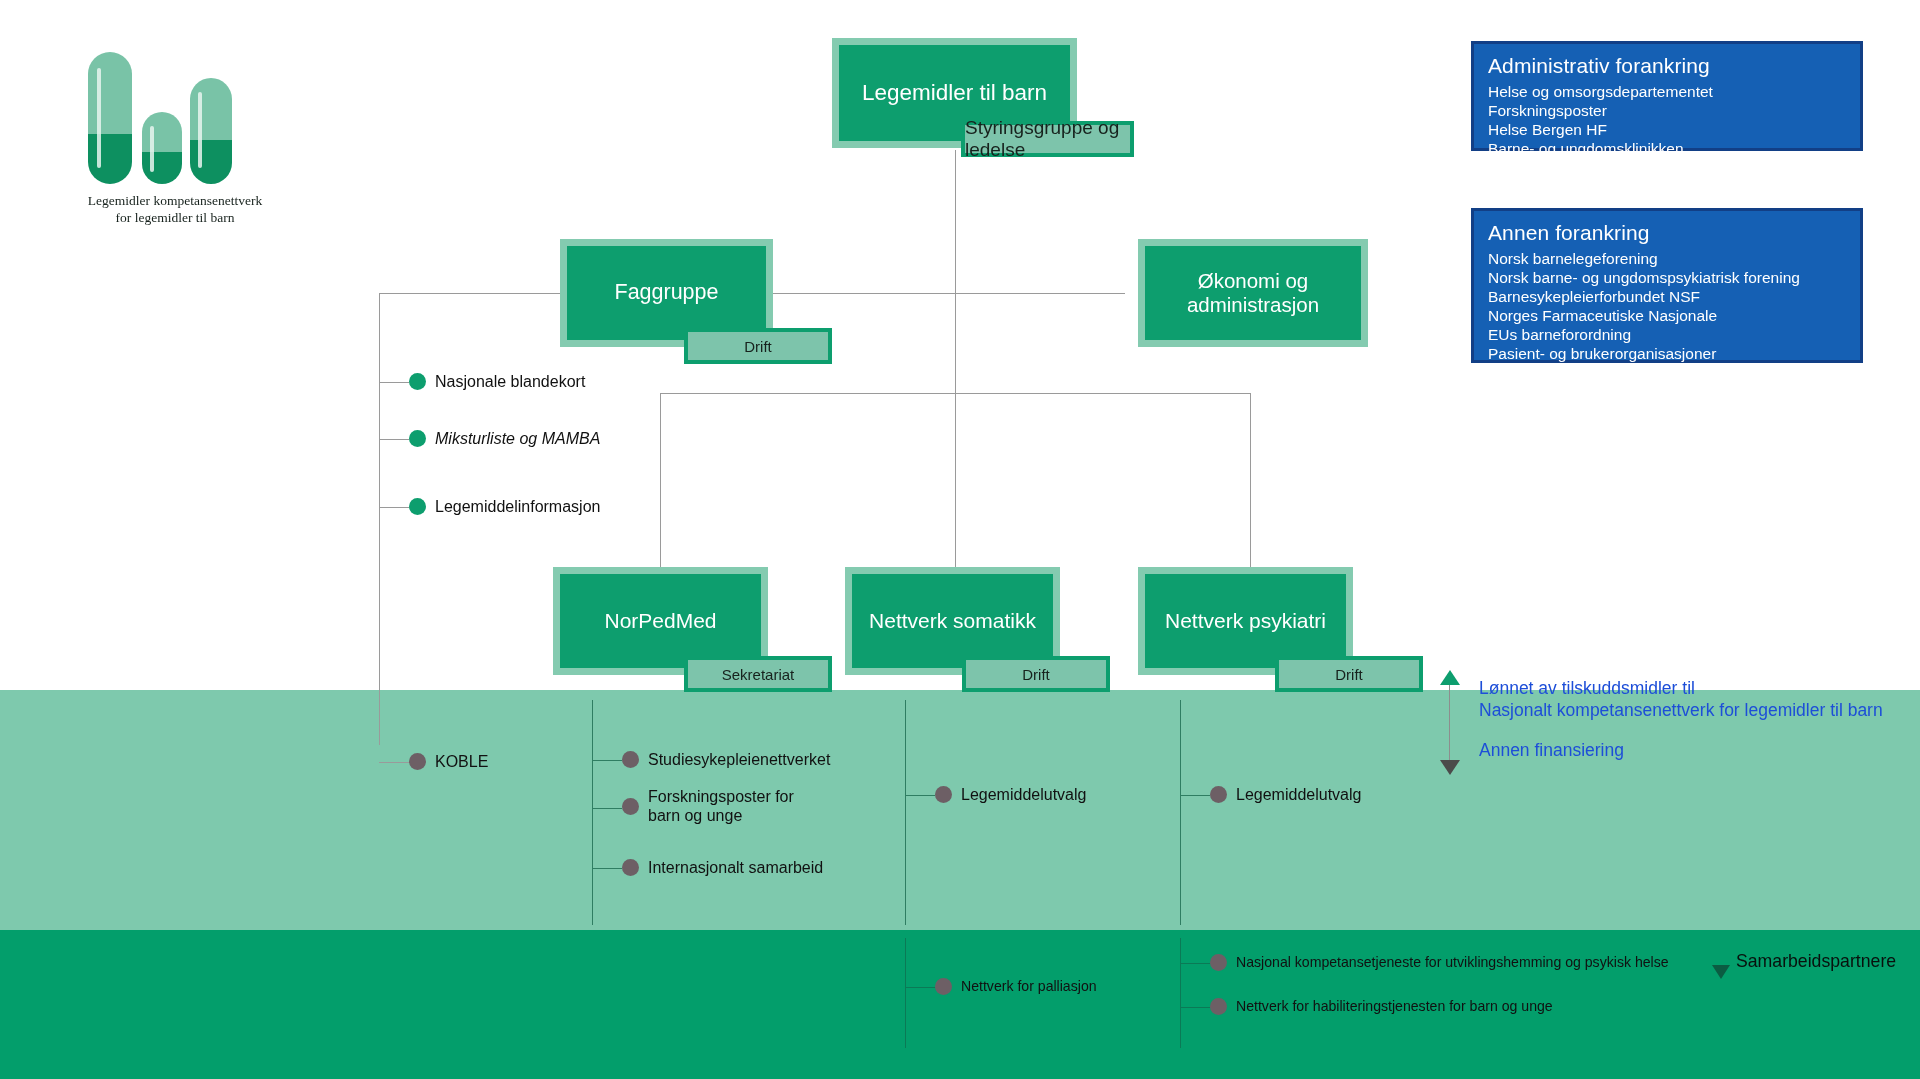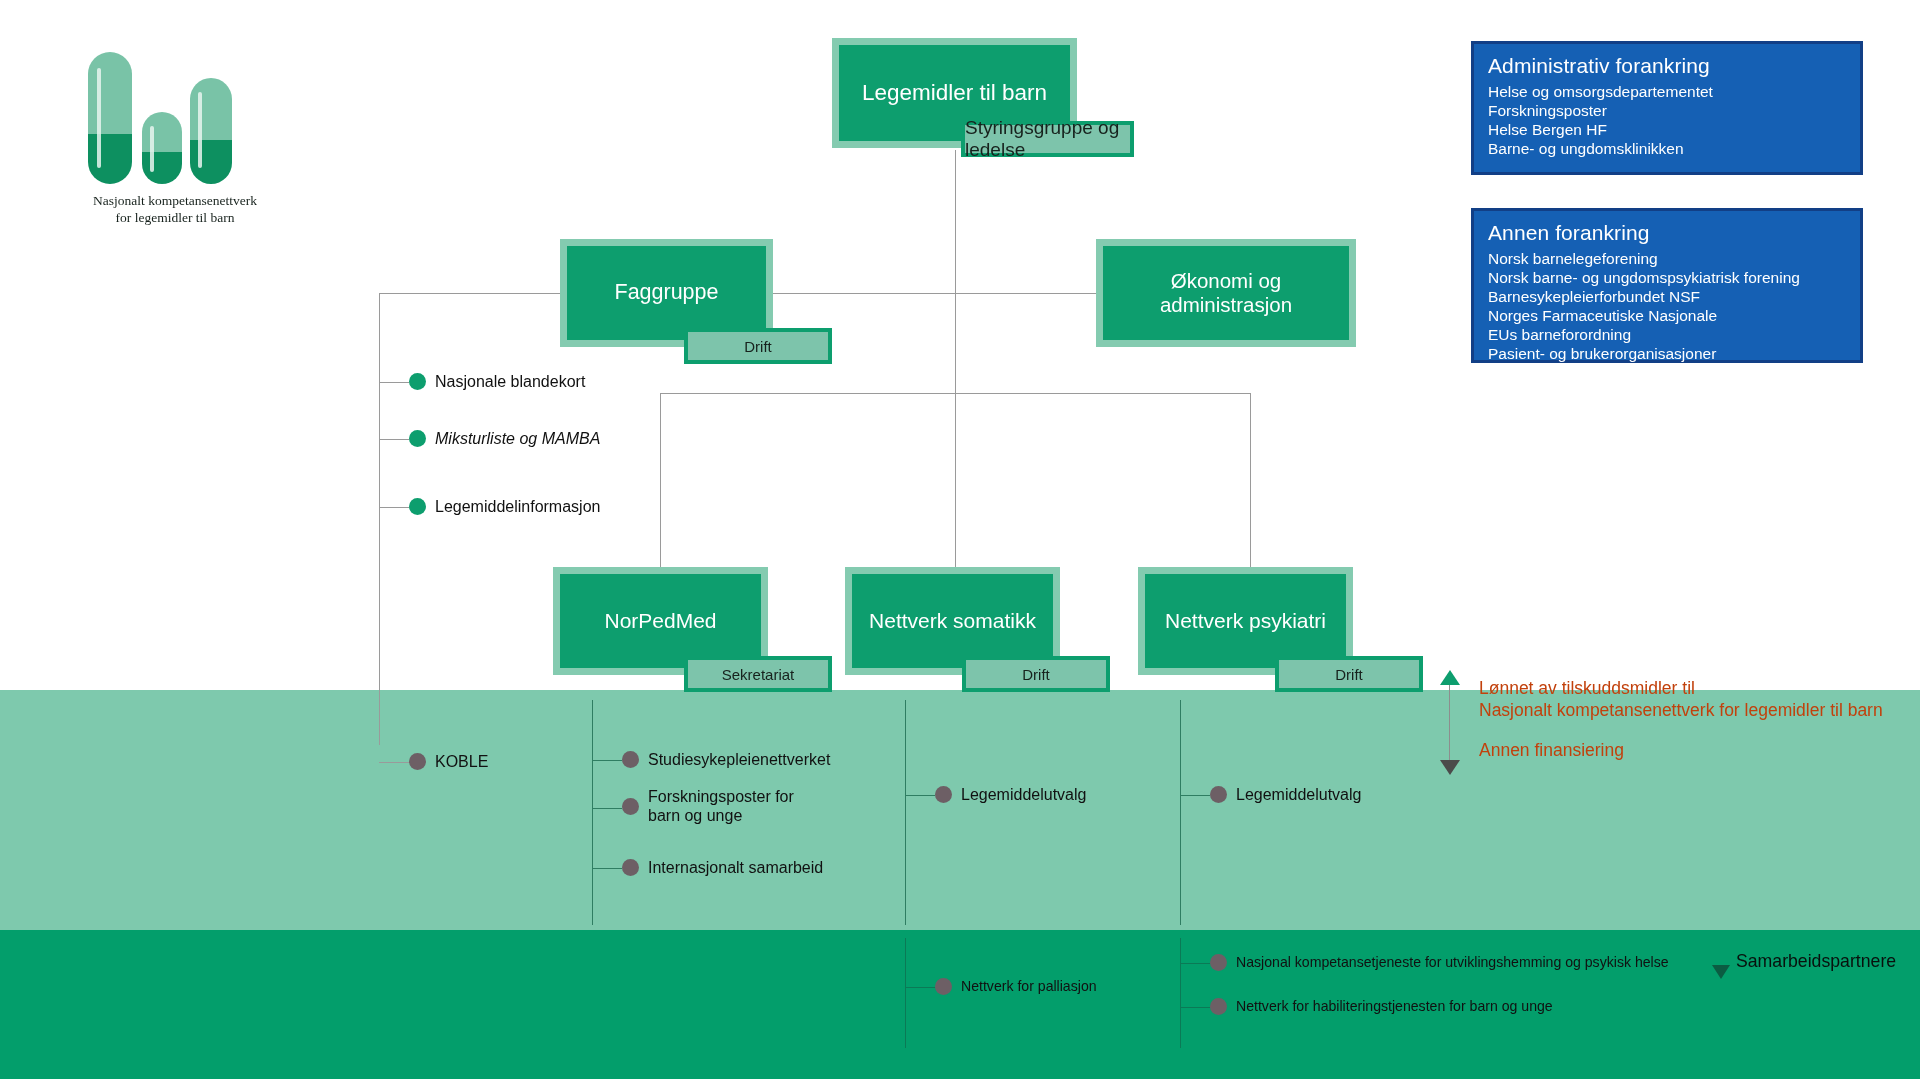--- a/index.html
+++ b/index.html
@@ -42,21 +42,21 @@
 
   
   .bitem{position:absolute;display:flex;align-items:center;}
   .bdot{width:17px;height:17px;border-radius:50%;flex:0 0 auto;}
   .bdot-green{background:#0d9e6e;}
   .bdot-grey{background:#6d5f65;}
   .blabel{margin-left:9px;font-size:16px;color:#111111;white-space:pre-line;line-height:1.2;}
   .blabel-cond{font-size:15px;transform:scaleX(.94);transform-origin:left center;}
 
   
-  .legend-txt{position:absolute;font-size:17.5px;color:#c2410c;line-height:1.25;white-space:pre-line;}
+  .legend-txt{position:absolute;font-size:17.5px;color:#1d4ed8;line-height:1.25;white-space:pre-line;}
   .arrow{position:absolute;width:0;height:0;}
   .arrow-up{border-left:10px solid transparent;border-right:10px solid transparent;border-bottom:15px solid #0d9e6e;}
   .arrow-dn{border-left:10px solid transparent;border-right:10px solid transparent;border-top:15px solid #4b4b4b;}
   .arrow-dn-dark{border-left:9px solid transparent;border-right:9px solid transparent;border-top:14px solid #0b5c42;}
   .partner-txt{position:absolute;font-size:19px;color:#08110d;white-space:nowrap;transform:scaleX(.93);transform-origin:left center;}
 
   
   #logo{position:absolute;left:60px;top:38px;width:230px;height:200px;}
   .cap{position:absolute;border-radius:26px 26px 26px 26px;overflow:hidden;}
   .cap .top{position:absolute;left:0;right:0;top:0;background:#79c3a7;}
@@ -83,21 +83,21 @@
       <div class="top" style="height:40px;"></div>
       <div class="bot" style="height:32px;"></div>
       <div class="shine" style="left:8px;top:14px;height:46px;"></div>
     </div>
     <div class="cap" style="left:130px;top:40px;width:42px;height:106px;">
       <div class="top" style="height:62px;"></div>
       <div class="bot" style="height:44px;"></div>
       <div class="shine" style="left:8px;top:14px;height:76px;"></div>
     </div>
     <div class="logo-cap">
-      <div>Nasjonalt kompetansenettverk</div>
+      <div>Legemidler kompetansenettverk</div>
       <div>for legemidler til barn</div>
     </div>
   </div>
 
   <div class="ln lnv" style="left:955px;top:150px;height:244px;"></div>
 
   <div class="ln lnh" style="left:380px;top:293px;width:745px;"></div>
 
   <div class="ln lnv" style="left:379px;top:293px;height:452px;"></div>
 
@@ -137,21 +137,21 @@
     <span>Styringsgruppe og ledelse</span>
   </div>
 
   <div class="node" style="left:560px;top:239px;width:213px;height:108px;font-size:21.5px;">
     <span class="node-title">Faggruppe</span>
   </div>
   <div class="sub" style="left:684px;top:328px;width:148px;height:36px;font-size:15px;">
     <span>Drift</span>
   </div>
 
-  <div class="node" style="left:1096px;top:239px;width:260px;height:108px;font-size:20.5px;white-space:pre-line;align-items:center;">
+  <div class="node" style="left:1138px;top:239px;width:230px;height:108px;font-size:20.5px;white-space:pre-line;align-items:center;">
     <span class="node-title">Økonomi og
 administrasjon</span>
   </div>
 
   <div class="node" style="left:553px;top:567px;width:215px;height:108px;font-size:21px;">
     <span class="node-title">NorPedMed</span>
   </div>
   <div class="sub" style="left:684px;top:656px;width:148px;height:36px;font-size:15px;">
     <span>Sekretariat</span>
   </div>
@@ -163,21 +163,21 @@
     <span>Drift</span>
   </div>
 
   <div class="node" style="left:1138px;top:567px;width:215px;height:108px;font-size:21px;">
     <span class="node-title">Nettverk psykiatri</span>
   </div>
   <div class="sub" style="left:1275px;top:656px;width:148px;height:36px;font-size:15px;">
     <span>Drift</span>
   </div>
 
-  <div class="panel" style="left:1471px;top:41px;width:392px;height:134px;">
+  <div class="panel" style="left:1471px;top:41px;width:392px;height:110px;">
     <div class="panel-h">Administrativ forankring</div>
     <div class="panel-li">Helse og omsorgsdepartementet</div>
     <div class="panel-li">Forskningsposter</div>
     <div class="panel-li">Helse Bergen HF</div>
     <div class="panel-li">Barne- og ungdomsklinikken</div>
   </div>
 
   <div class="panel" style="left:1471px;top:208px;width:392px;height:155px;">
     <div class="panel-h">Annen forankring</div>
     <div class="panel-li">Norsk barnelegeforening</div>

